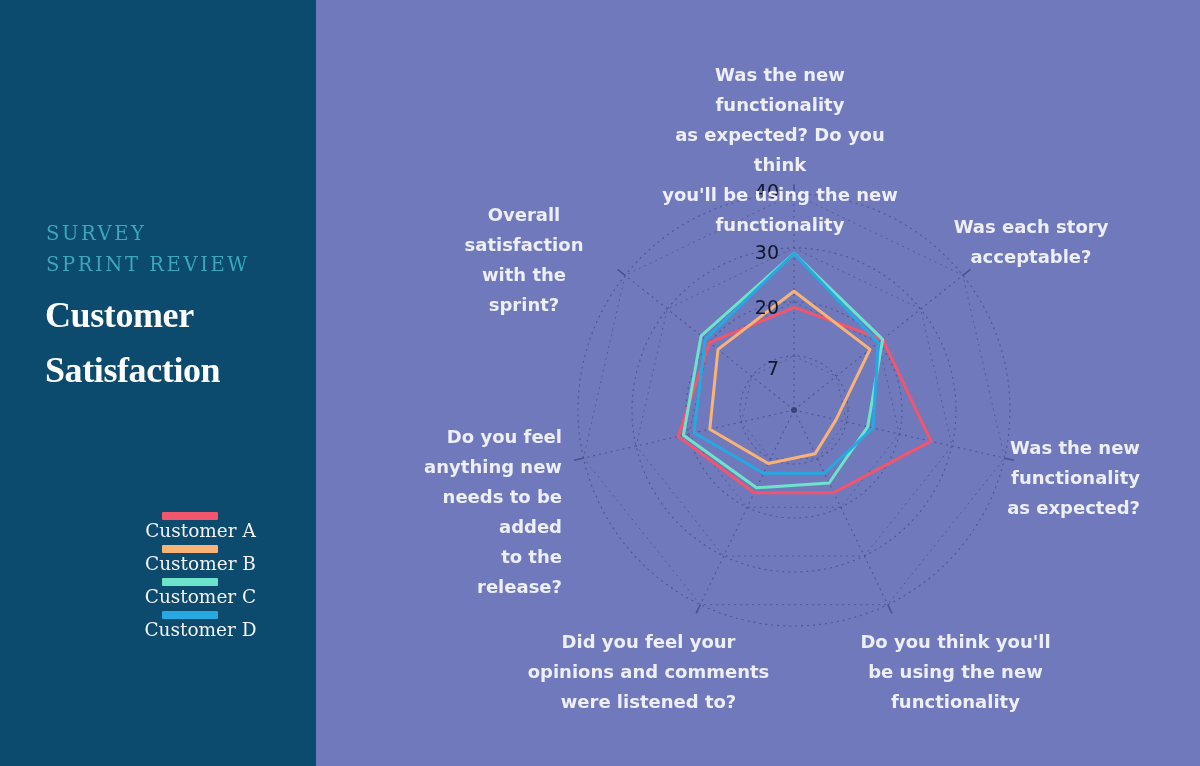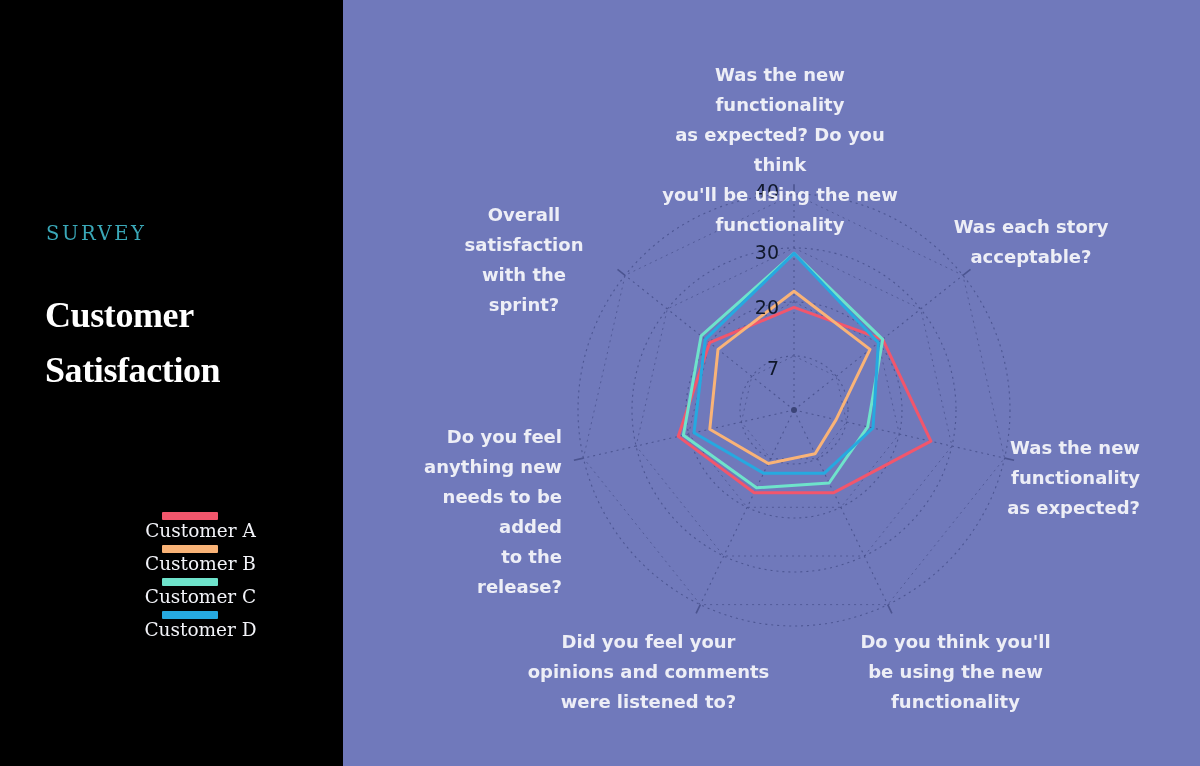--- a/index.html
+++ b/index.html
@@ -9,22 +9,22 @@
     font-family: "DejaVu Sans", sans-serif;
   }
   #root {
     position: relative;
     width: 1200px; height: 766px;
     background: #7079bb;
   }
   
   #sidebar {
     position: absolute; left: 0; top: 0;
-    width: 343px; height: 766px;
-    background: #000000;
+    width: 316px; height: 766px;
+    background: #0c4a6e;
   }
   #eyebrow {
     position: absolute; left: 46px; top: 218px;
     width: 300px;
   }
   .eyebrow-line {
     font-family: "DejaVu Serif", serif;
     font-size: 19.5px;
     letter-spacing: 2.6px;
     color: #3aa8b8;
@@ -94,20 +94,21 @@
 </style>
 </head>
 <body>
 
 <div id="root">
 
   <div id="sidebar">
 
     <div id="eyebrow">
       <div class="eyebrow-line">SURVEY</div>
+      <div class="eyebrow-line">SPRINT REVIEW</div>
     </div>
 
     <div id="title" style="white-space:pre-line;">Customer
 Satisfaction</div>
 
     <div id="legend">
       <div class="legend-row">
         <span class="legend-swatch" style="background:#f2566c"></span>
         <span class="legend-label">Customer A</span>
       </div>

